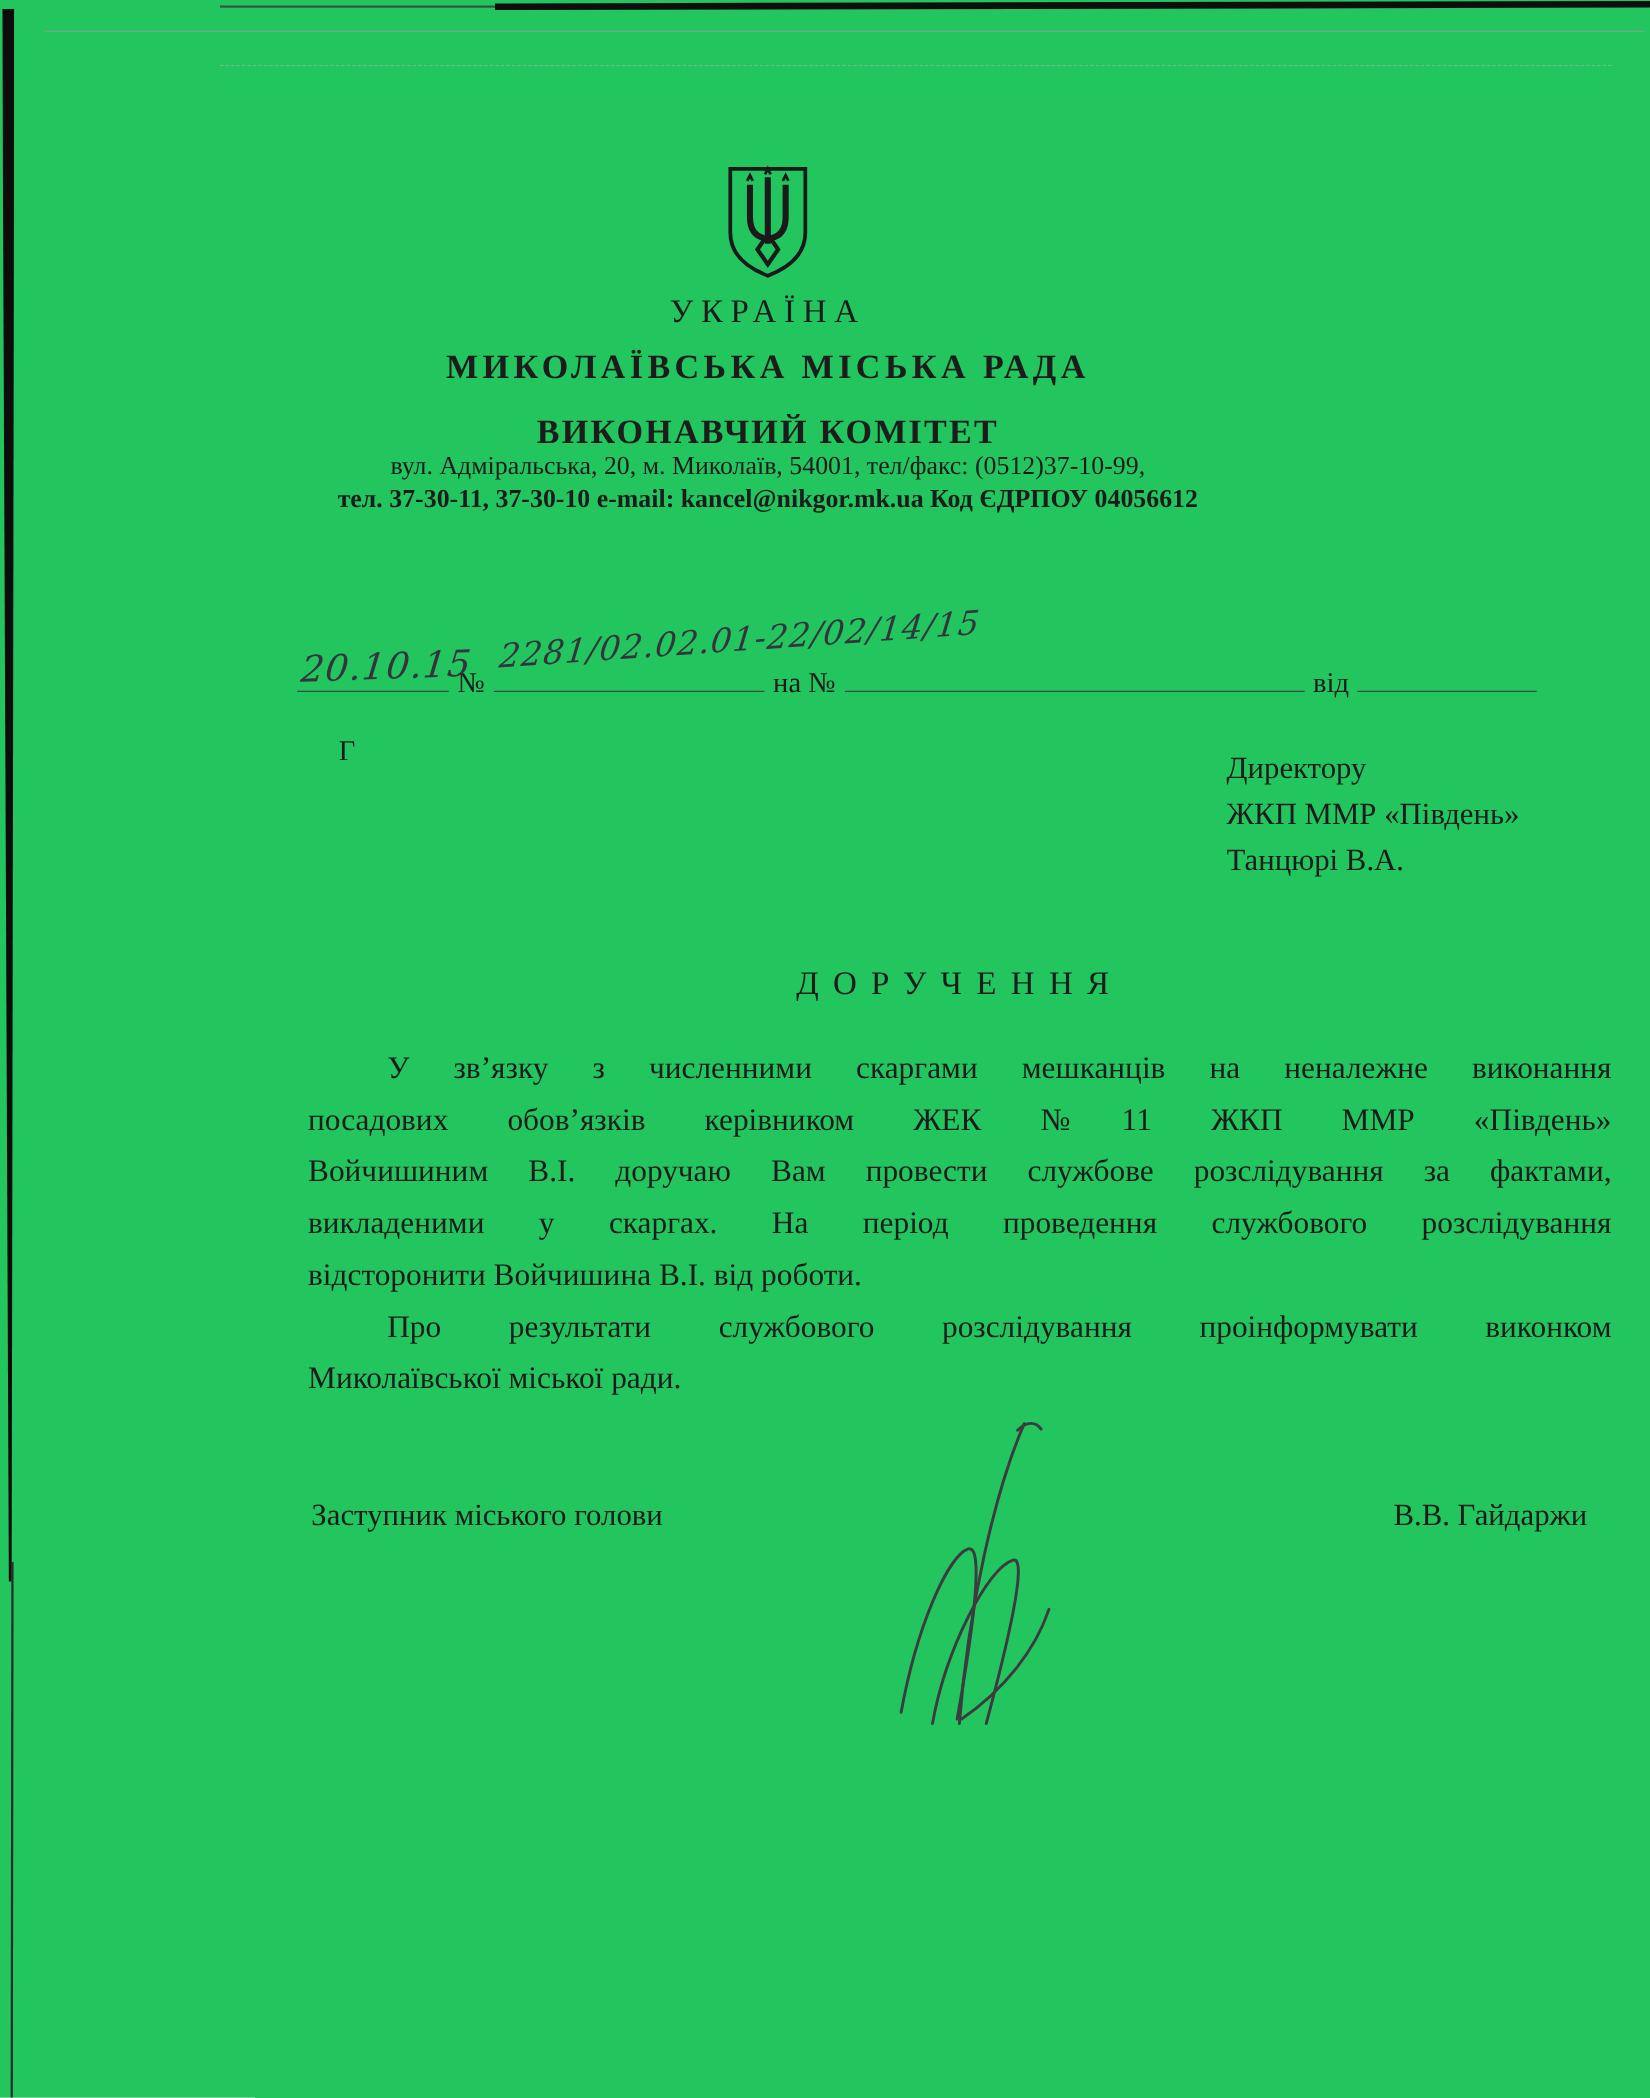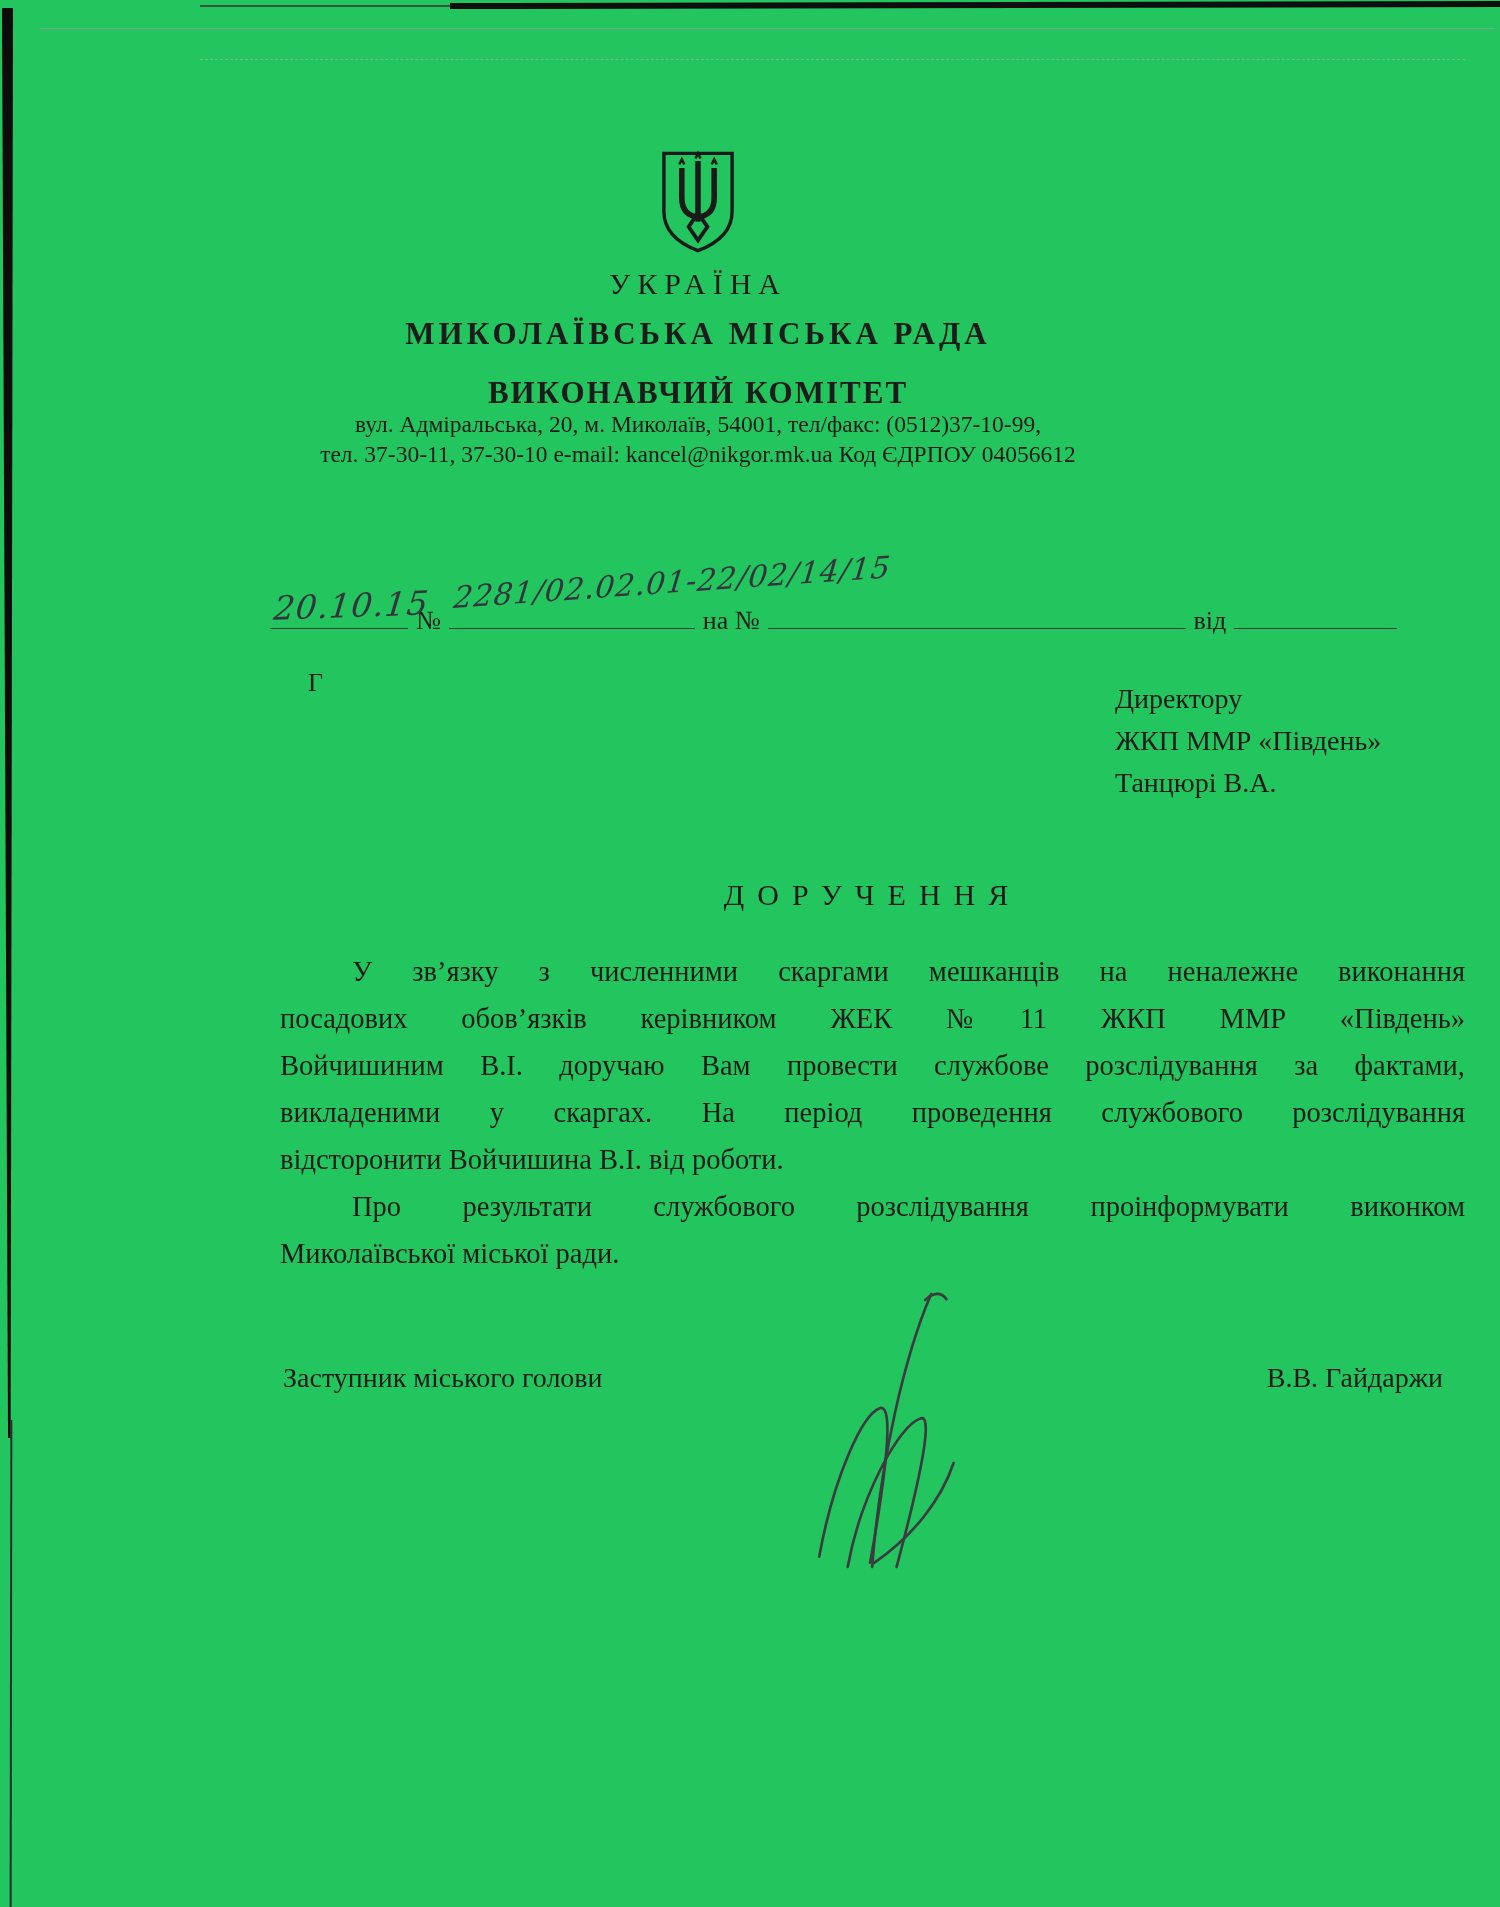--- a/index.html
+++ b/index.html
@@ -49,21 +49,21 @@
   .country {
     margin-top:13px; font-size:30px; letter-spacing:7px; font-weight:400;
   }
   .organization {
     margin-top:15px; font-size:31px; letter-spacing:4px; font-weight:600;
   }
   .department {
     margin-top:23px; font-size:31px; letter-spacing:2px; font-weight:700;
   }
   .addr1 { font-size:23.5px; }
-  .addr2 { margin-top:3px;  font-size:23.5px; }
+  .addr2 { margin-top:3px;  font-size:23.5px;font-weight:bold; }
 
   
   .ref-row {
     position:absolute; left:270px; top:596px;
     font-size:26px; line-height:42px; white-space:nowrap;
   }
   .uline {
     display:inline-block; border-bottom:1.5px solid #3c3c3c; height:32px;
     vertical-align:baseline;
   }

